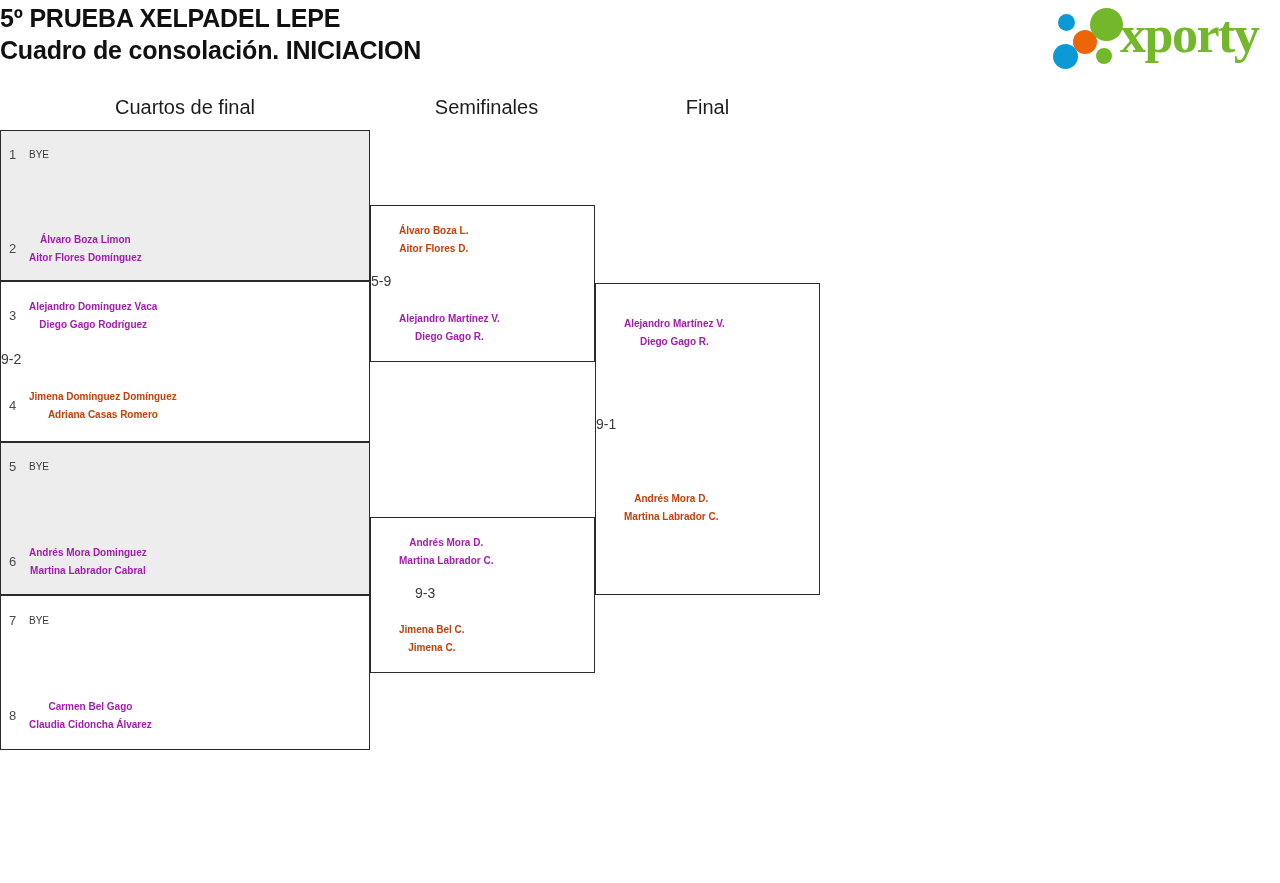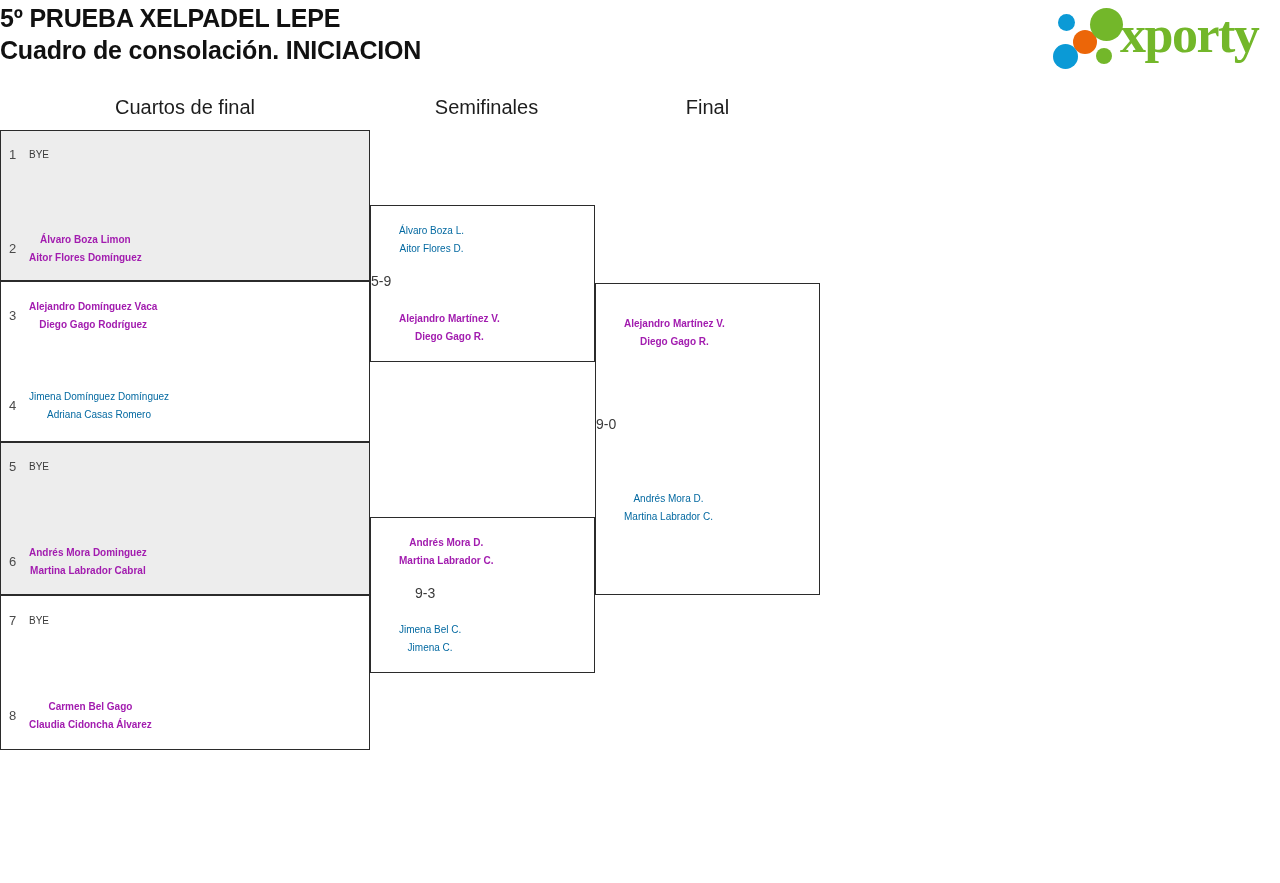--- a/index.html
+++ b/index.html
@@ -111,21 +111,21 @@
     line-height: 16px;
   }
   .names {
     font-size: 10px;
     line-height: 18px;
     white-space: nowrap;
     text-align: center;
   }
   .names .nm { display: block; }
   .winner .names { font-weight: bold; color: #a21caf; }
-  .loser  .names { font-weight: normal; color: #0369a1; }
+  .loser  .names { font-weight: bold; color: #c2410c; }
   .bye    .names { font-weight: normal; color: #3a3a3a; }
 
   .score {
     position: absolute;
     left: 0;
     width: 100%;
     font-size: 14px;
     line-height: 18px;
     color: #3a3a3a;
   }
@@ -195,20 +195,21 @@
           <span class="nm">Diego Gago Rodríguez</span>
         </span>
       </div>
       <div class="slot loser" style="top: 106px;">
         <span class="seed">4</span>
         <span class="names">
           <span class="nm">Jimena Domínguez Domínguez</span>
           <span class="nm">Adriana Casas Romero</span>
         </span>
       </div>
+      <div class="score" style="top: 68px;">9-2</div>
     </div>
   <div class="match shaded" id="m-r1-3">
       <div class="slot bye" style="top: 15px;">
         <span class="seed">5</span>
         <span class="names">
           <span class="nm">BYE</span>
         </span>
       </div>
       <div class="slot winner" style="top: 101px;">
         <span class="seed">6</span>
@@ -277,16 +278,16 @@
           <span class="nm">Diego Gago R.</span>
         </span>
       </div>
       <div class="slot loser" style="top: 206px;">
         <span class="seed"></span>
         <span class="names">
           <span class="nm">Andrés Mora D.</span>
           <span class="nm">Martina Labrador C.</span>
         </span>
       </div>
-      <div class="score" style="top: 131px;">9-0</div>
+      <div class="score" style="top: 131px;">9-1</div>
     </div>
 
 </div>
 
 </body></html>

